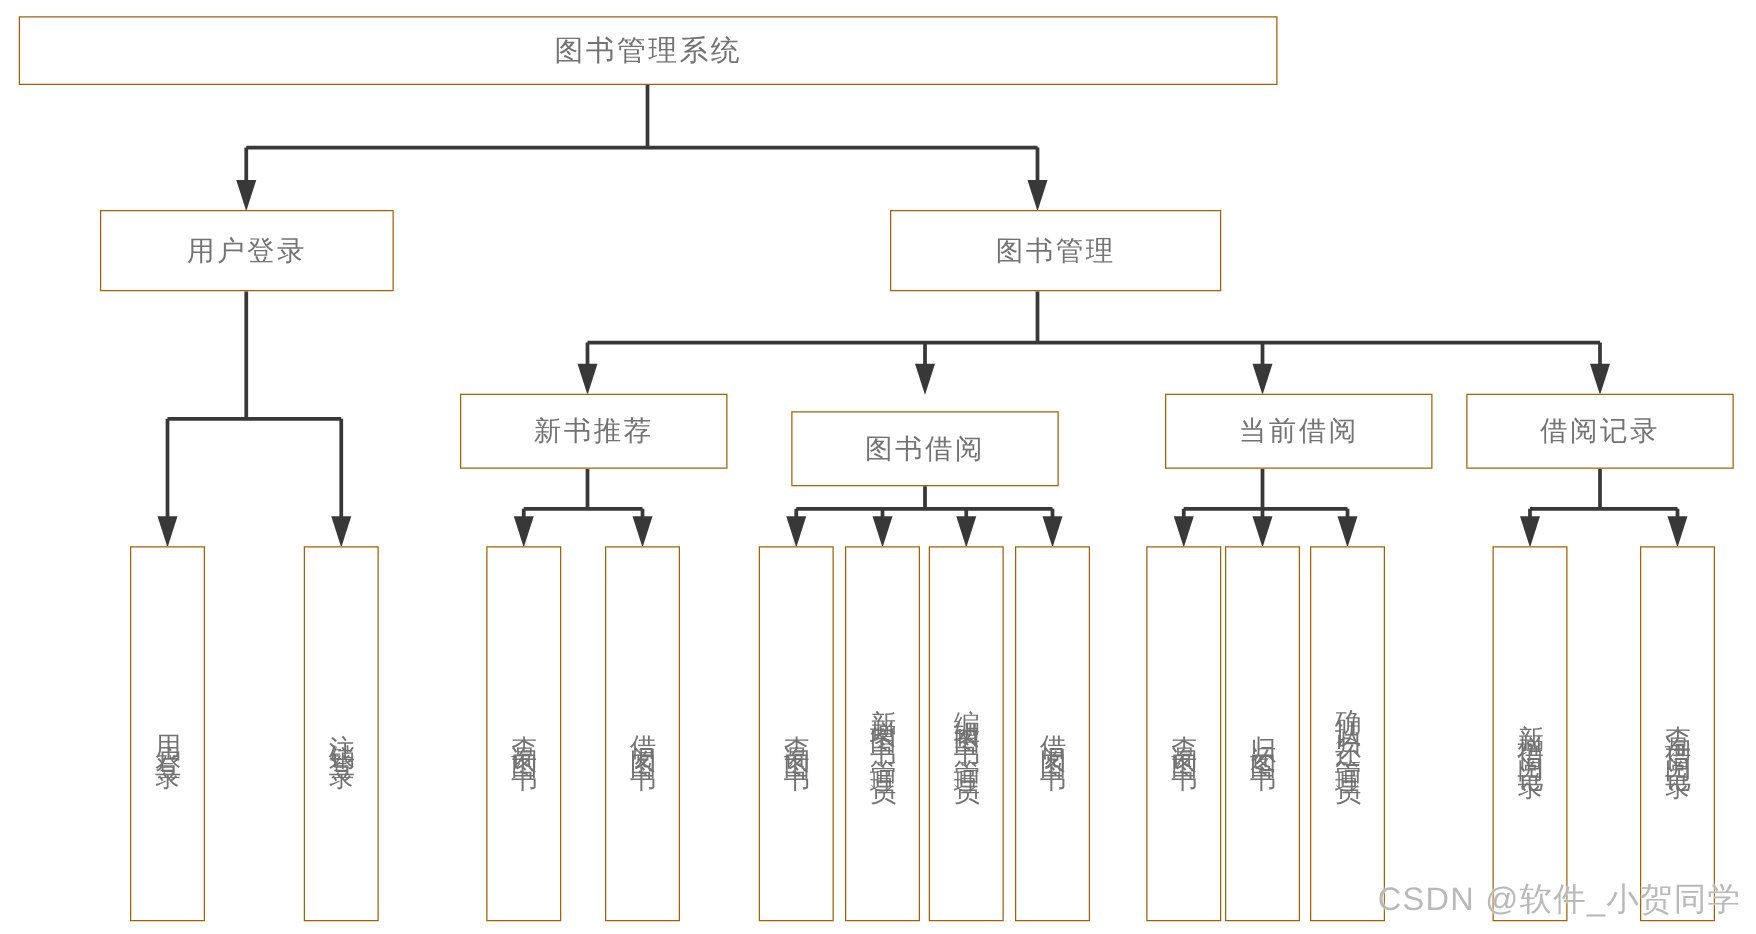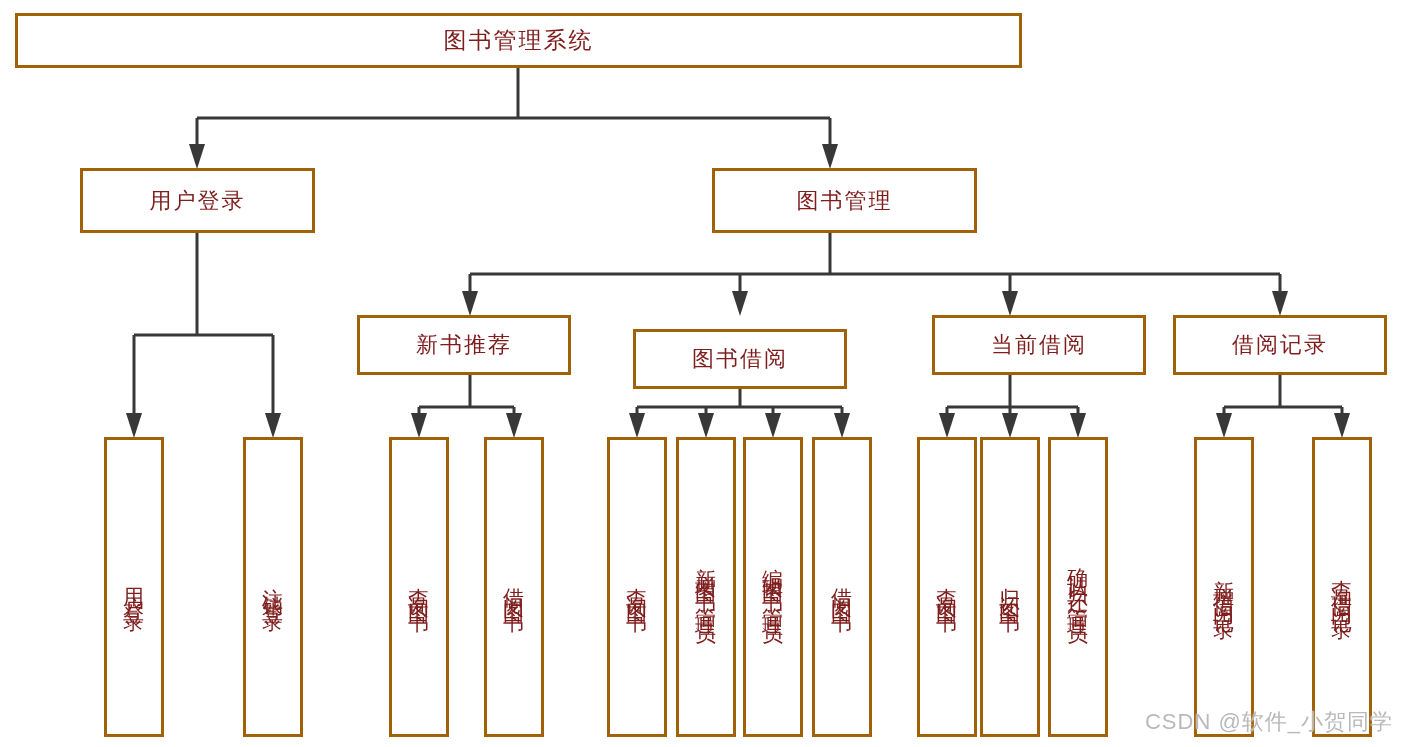--- a/index.html
+++ b/index.html
@@ -8,60 +8,60 @@
     position:relative;
     width:1405px;height:747px;
     background:#ffffff;
     overflow:hidden;
     font-family:"Liberation Sans","DejaVu Sans",sans-serif;
   }
   #connectors{position:absolute;left:0;top:0;width:1405px;height:747px;}
   .box{
     position:absolute;
     box-sizing:border-box;
-    border:3px solid #a16207;
+    border:1px solid #a16207;
     background:#ffffff;
     display:flex;
     align-items:center;
     justify-content:center;
-    color:#7f1d1d;
+    color:#737373;
   }
   .h-label{font-size:22px;letter-spacing:2px;white-space:nowrap;}
   .title-label{font-size:23px;letter-spacing:2px;}
   .v-label{
     writing-mode:vertical-rl;
     text-orientation:mixed;
     font-size:21px;
     letter-spacing:8px;
     line-height:1;
     white-space:nowrap;
   }
   
   .n-root{left:15px;top:13px;width:1007px;height:55px;}
   
   .n-userlogin{left:80px;top:168px;width:235px;height:65px;}
   .n-bookmgmt{left:712px;top:168px;width:265px;height:65px;}
   
   .lvl3{top:315px;width:214px;height:60px;}
-  .n-newbook{left:357px;align-items:center;}
+  .n-newbook{left:368px;align-items:center;}
   .n-borrow{left:633px;margin-top:14px;}
   .n-current{left:932px;}
   .n-records{left:1173px;}
   
   .leaf{top:437px;width:60px;height:300px;}
   .lf-a1{left:104px;} .lf-a2{left:243px;}
   .lf-b1{left:389px;} .lf-b2{left:484px;}
   .lf-c1{left:607px;} .lf-c2{left:676px;} .lf-c3{left:743px;} .lf-c4{left:812px;}
   .lf-d1{left:917px;} .lf-d2{left:980px;} .lf-d3{left:1048px;}
   .lf-e1{left:1194px;} .lf-e2{left:1312px;}
   
   .watermark{
     position:absolute;
     right:12px;bottom:10px;
-    font-size:22px;
+    font-size:26px;
     color:#b9b9b9;
     letter-spacing:1px;
     text-shadow:0 0 2px #ffffff;
     white-space:nowrap;
   }
 </style>
 </head>
 <body>
 
 <div id="stage">

